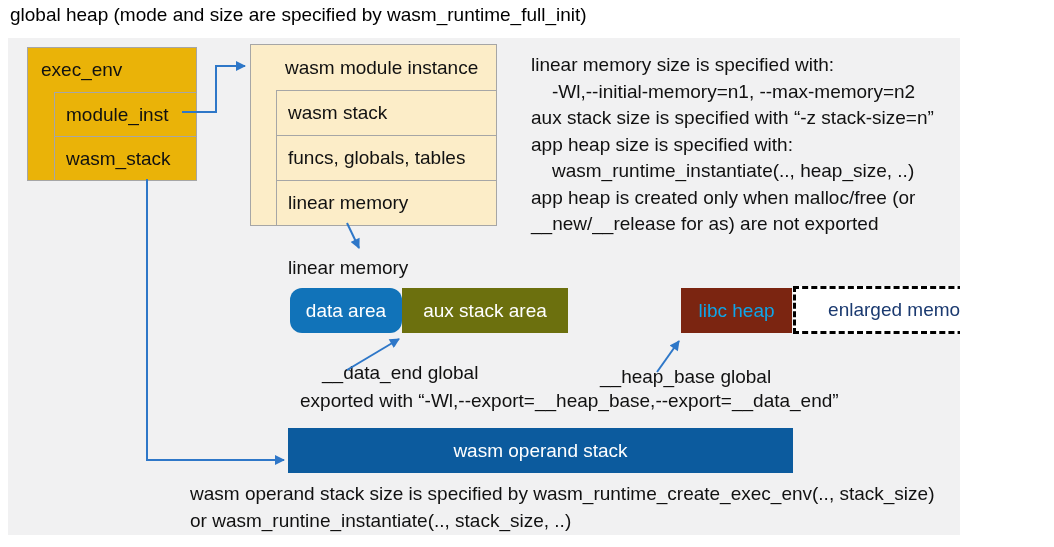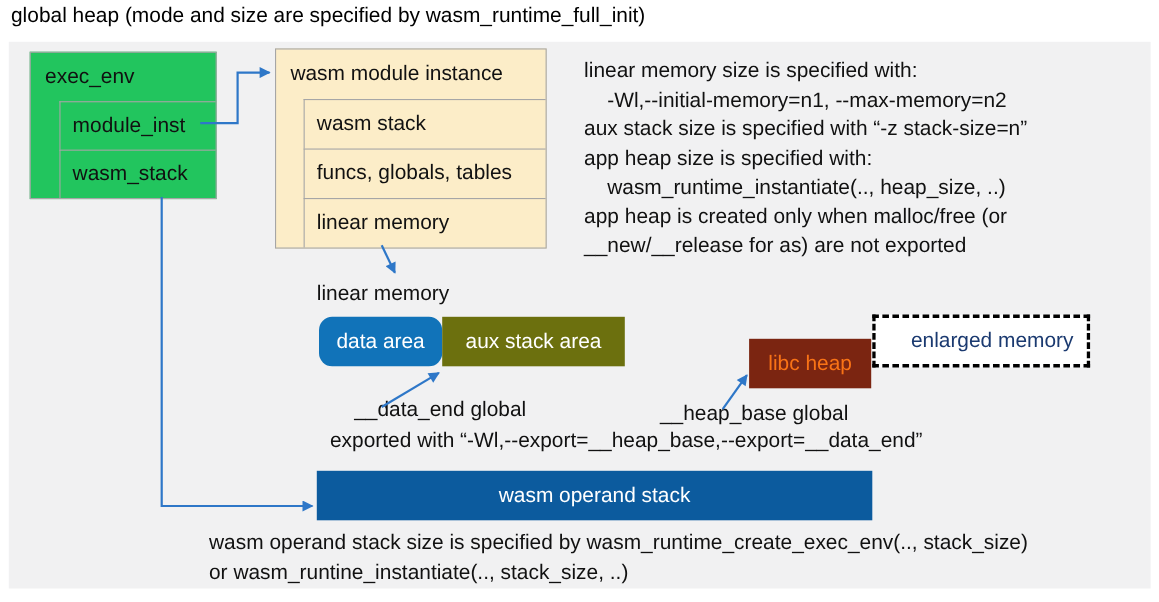--- a/index.html
+++ b/index.html
@@ -1,29 +1,29 @@
 <!DOCTYPE html>
 <html><head>
 <meta charset="utf-8">
 <style>
   html,body{margin:0;padding:0;background:#ffffff;}
   body{font-family:"Liberation Sans",sans-serif;color:#111;}
-  #canvas{position:relative;width:1054px;height:547px;background:#ffffff;overflow:hidden;}
+  #canvas{position:relative;width:960px;height:547px;background:#ffffff;overflow:hidden;}
   .title{position:absolute;left:10px;top:4px;font-size:19px;color:#000;white-space:nowrap;}
   .panel{position:absolute;left:8px;top:38px;width:1038px;height:497px;background:#f1f1f2;}
 
   
   .struct{position:absolute;border:1px solid #a6a6a6;box-sizing:border-box;font-size:19px;}
   .struct .hdr{height:44px;display:flex;align-items:center;padding-left:13px;box-sizing:border-box;}
   .struct .subrow{margin-left:26px;height:44px;border-left:1px solid #a6a6a6;border-top:1px solid #a6a6a6;
                   display:flex;align-items:center;padding-left:11px;box-sizing:border-box;}
-  #exec-env{left:27px;top:47px;width:170px;background:#22c55e;text-align:right;}
+  #exec-env{left:27px;top:47px;width:170px;background:#eab308;text-align:right;}
   #module-instance{left:250px;top:44px;width:247px;background:#fcedc8;}
   #module-instance .subrow{margin-left:25px;height:45px;}
-  #module-instance .hdr{height:45px;}
+  #module-instance .hdr{height:45px;margin-left:21px;}
 
   
   .notes{position:absolute;left:531px;top:52px;width:500px;font-size:19px;line-height:26.5px;}
   .notes .line{white-space:nowrap;}
   .notes .indent{padding-left:21px;}
 
   .lm-label{position:absolute;left:288px;top:257px;font-size:19px;}
 
   
   .seg{position:absolute;top:288px;height:45px;display:flex;align-items:center;justify-content:center;
@@ -70,21 +70,21 @@
     <div class="line">app heap size is specified with:</div>
     <div class="line indent">wasm_runtime_instantiate(.., heap_size, ..)</div>
     <div class="line">app heap is created only when malloc/free (or</div>
     <div class="line">__new/__release for as) are not exported</div>
   </div>
 
   <div class="lm-label">linear memory</div>
 
   <div class="seg" style="left: 290px; width: 112px; background: rgb(17, 115, 185); color: rgb(255, 255, 255); border-radius: 12px;">data area</div>
   <div class="seg" style="left: 402px; width: 166px; background: rgb(108, 112, 14); color: rgb(255, 255, 255);">aux stack area</div>
-  <div class="seg" style="left: 681px; width: 111px; background: rgb(123, 37, 17); color: #f97316; margin-top: 20px;">libc heap</div>
+  <div class="seg" style="left: 681px; width: 111px; background: rgb(123, 37, 17); color: #0ea5e9;">libc heap</div>
   <div class="seg seg-dashed" style="left: 793px; width: 198px; background: rgb(255, 255, 255); color: rgb(27, 58, 112); padding-left: 20px;">enlarged memory</div>
 
   <div class="under-label" id="data-end-label">__data_end global</div>
   <div class="under-label" id="heap-base-label">__heap_base global</div>
   <div class="under-label" id="export-note">exported with “-Wl,--export=__heap_base,--export=__data_end”</div>
 
   <div id="operand-stack">wasm operand stack</div>
 
   <div class="bottom-note">
     <div>wasm operand stack size is specified by wasm_runtime_create_exec_env(.., stack_size)</div>

